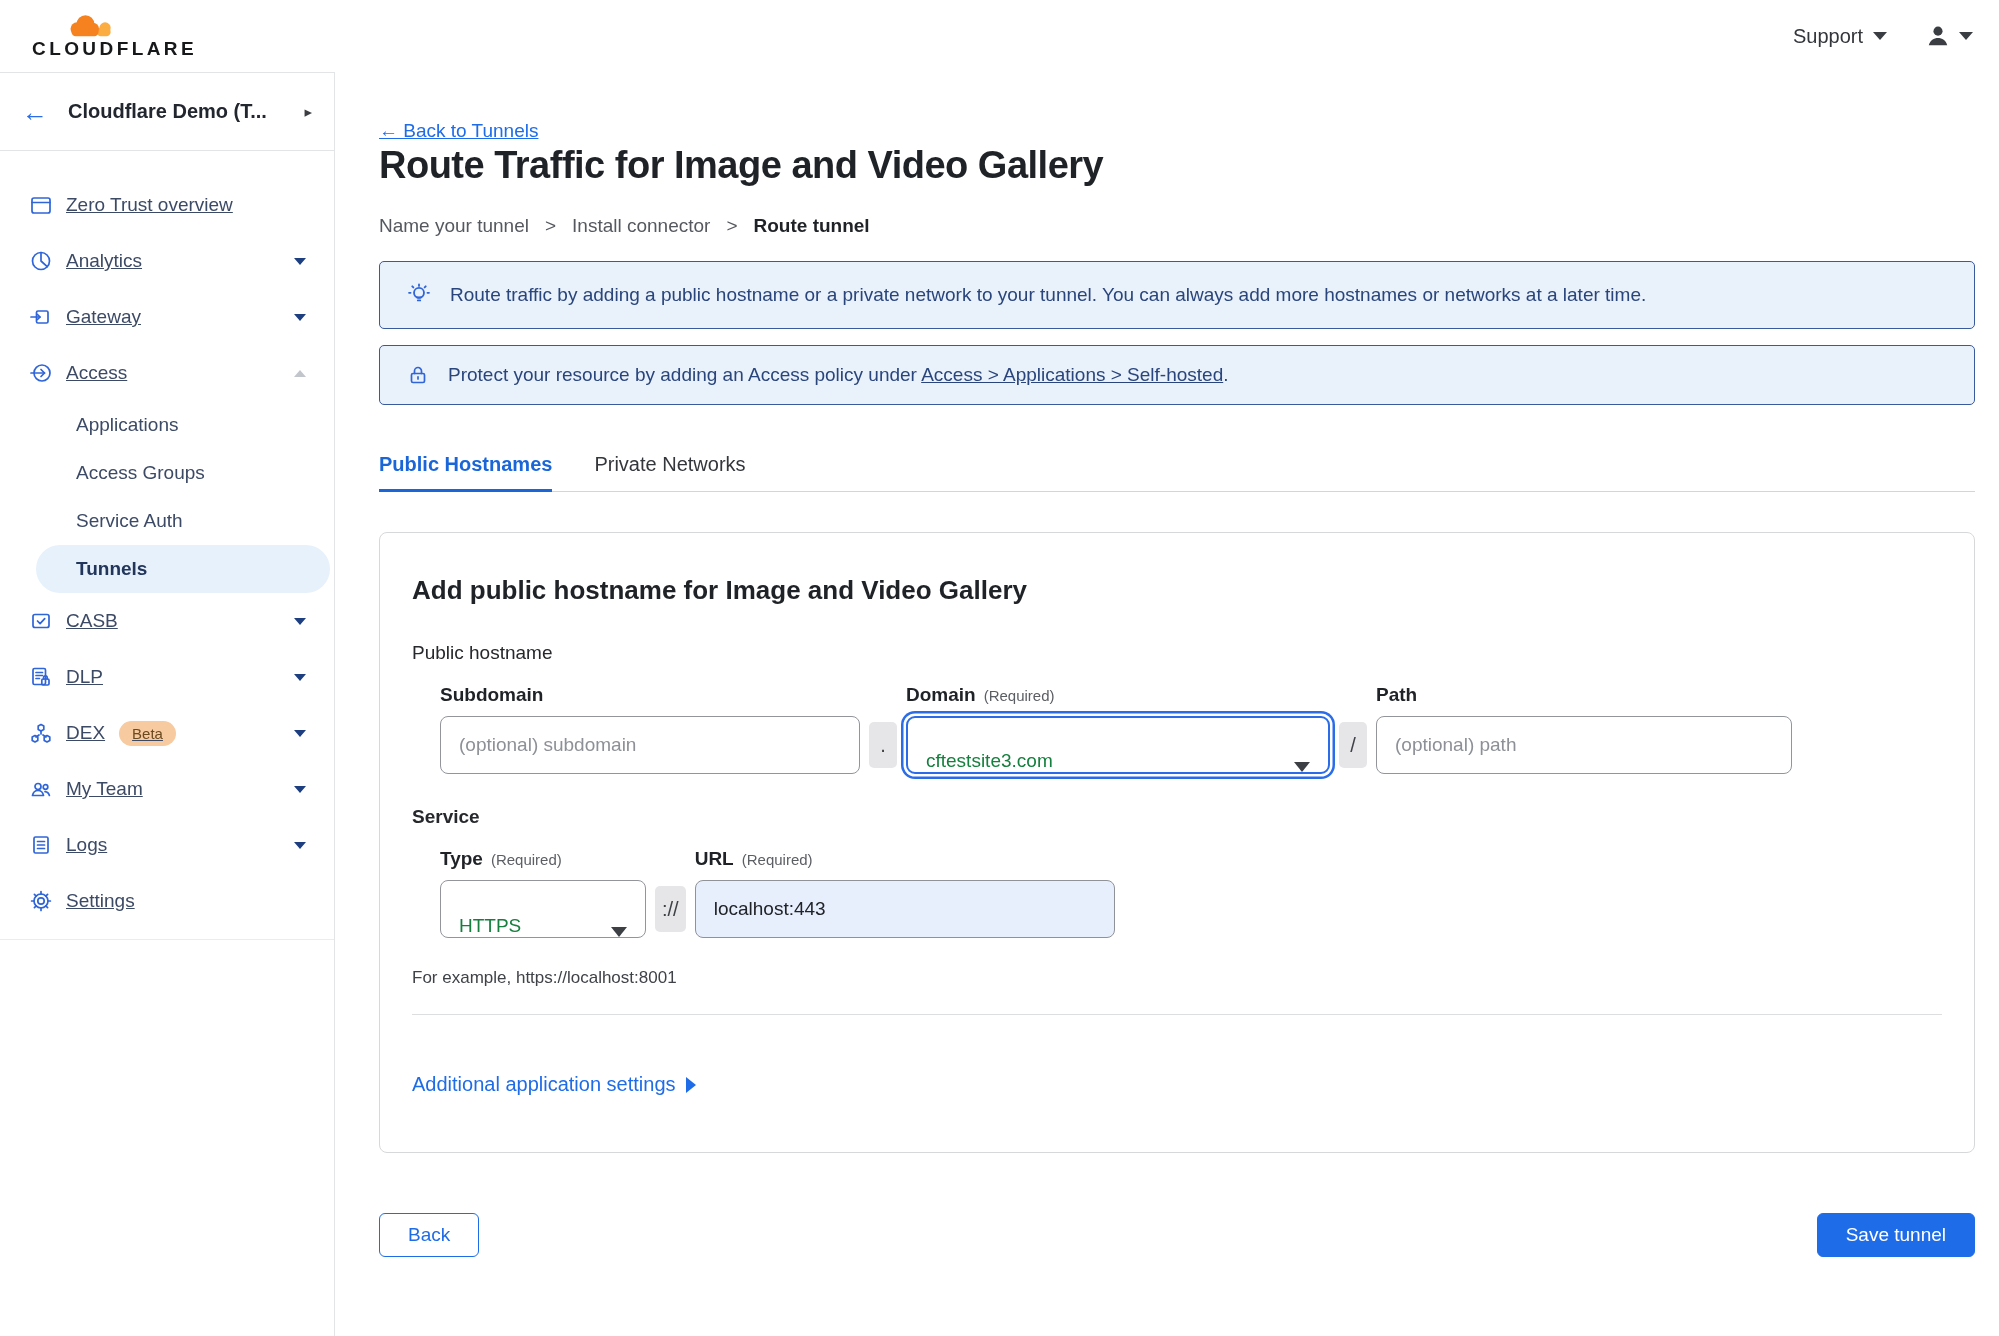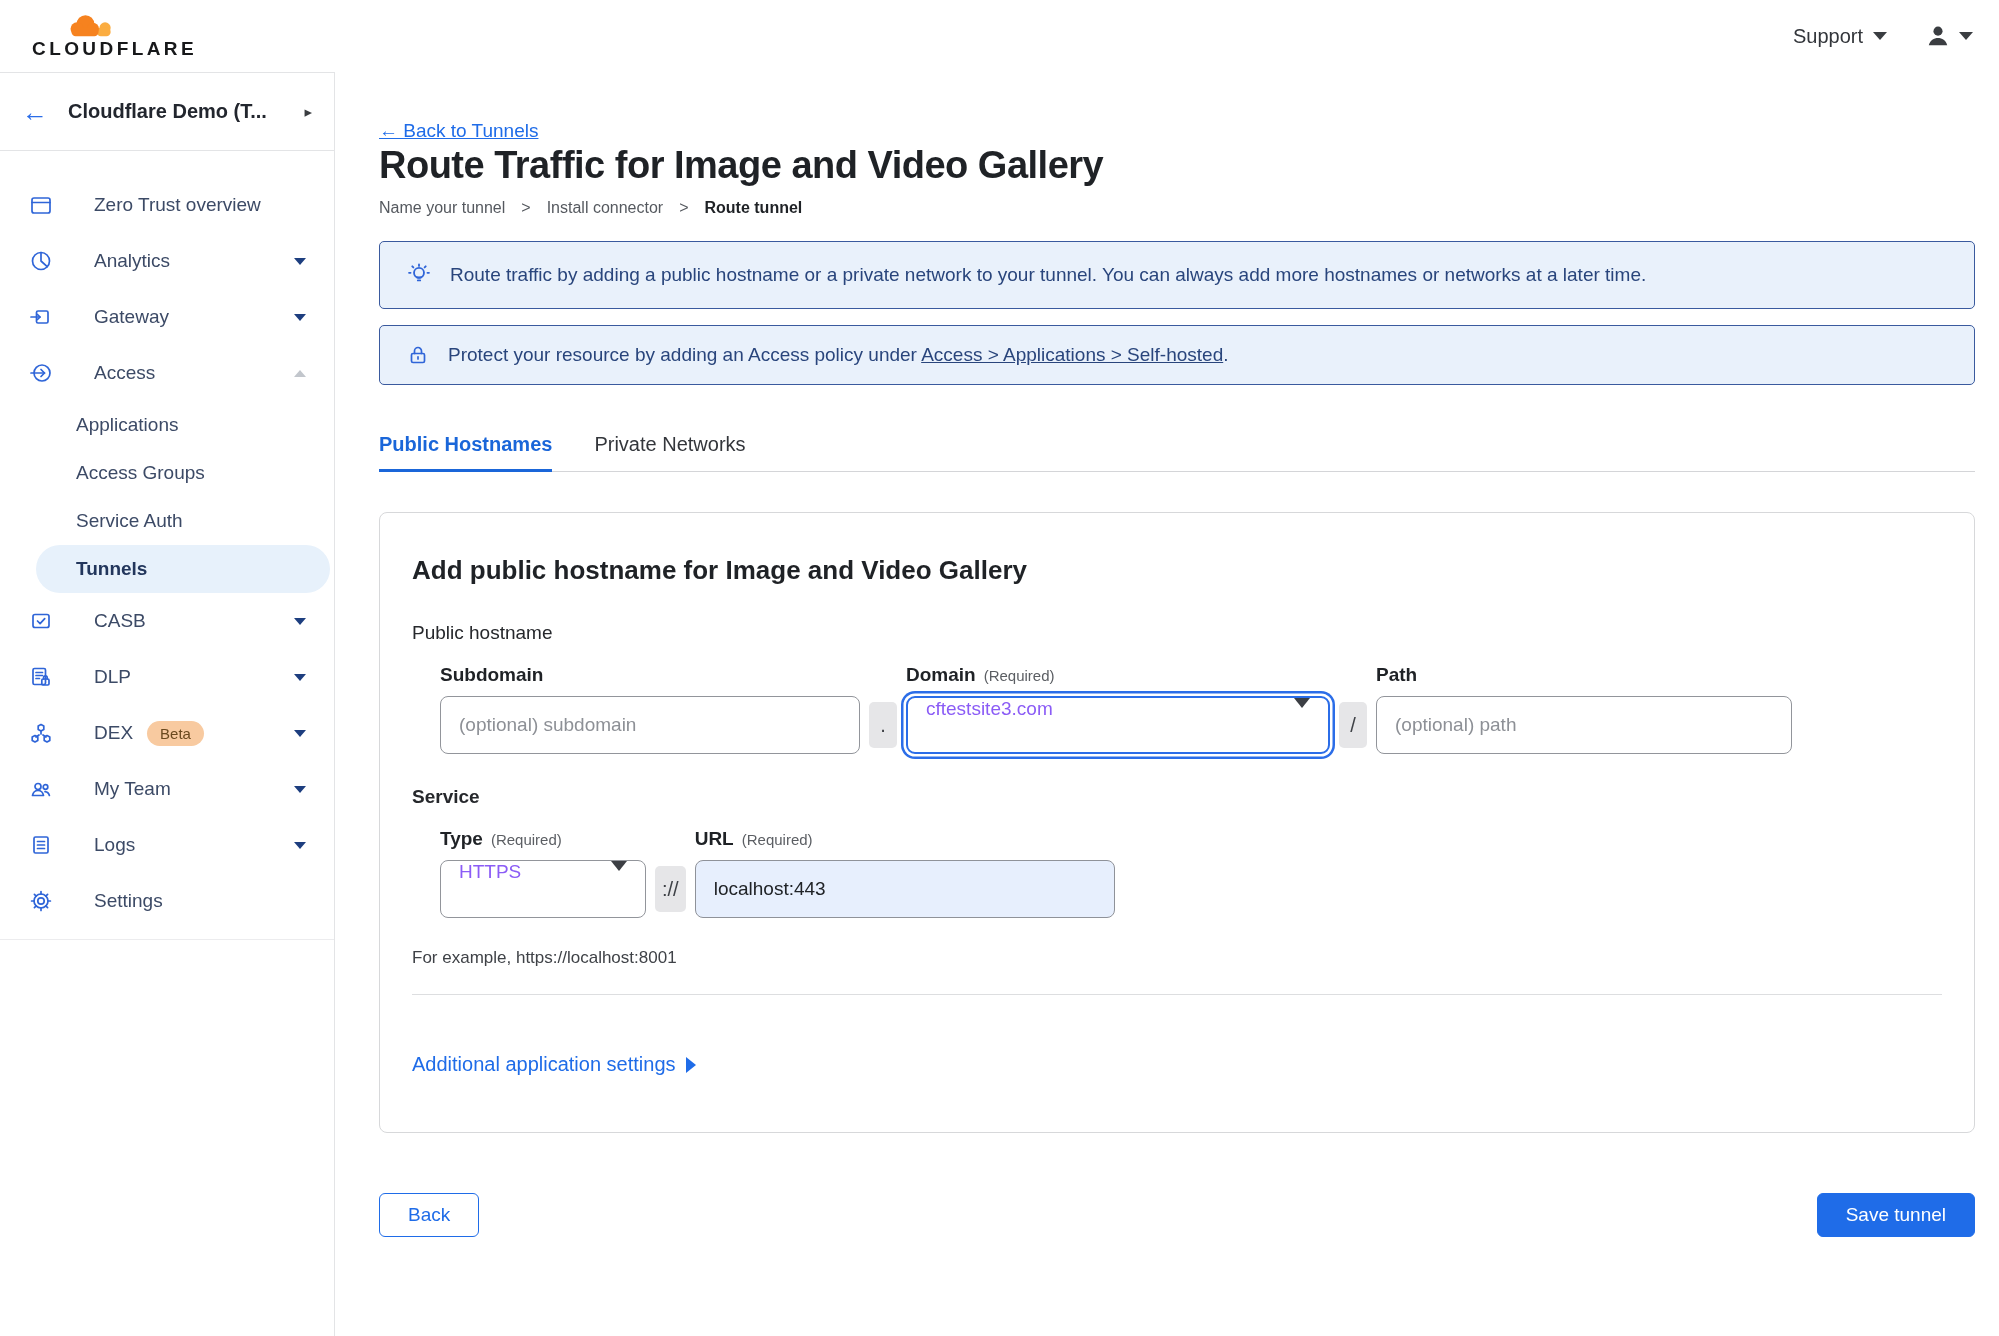--- a/index.html
+++ b/index.html
@@ -22,52 +22,52 @@
   
   .sidebar { position:absolute; top:72px; left:0; bottom:0; width:335px; background:#fff;
     border-right:1px solid #e3e4e6; border-top:1px solid #e3e4e6; }
   .account-row { height:78px; display:flex; align-items:center; padding:0 22px; border-bottom:1px solid #e3e4e6; }
   .account-back { color:#2b6de8; font-size:26px; line-height:1; cursor:pointer; }
   .account-label { flex:1; margin-left:20px; font-size:20px; font-weight:bold; color:#22262e; white-space:nowrap; overflow:hidden; }
   .account-expand { color:#3a3d41; font-size:15px; cursor:pointer; }
   .nav { padding:26px 0 10px 0; border-bottom:1px solid #ececee; }
   .nav-item { height:56px; display:flex; align-items:center; padding:0 28px; cursor:pointer; }
   .nav-item .ic { width:26px; display:flex; justify-content:center; }
-  .nav-item .lbl { margin-left:40px; font-size:19px; color:#3c4a66; flex:1; }
+  .nav-item .lbl { margin-left:12px; font-size:19px; color:#3c4a66; flex:1;text-decoration:underline; }
   .nav-sub { height:48px; display:flex; align-items:center; padding-left:76px; font-size:19px; color:#3c4a66; cursor:pointer; }
   .nav-sub.active { background:#e7f1fb; border-radius:999px; margin-right:4px; margin-left:36px; padding-left:40px; font-weight:bold; color:#22365c; }
   .badge { background:#f8caa0; color:#6b4a1f; font-size:15px; border-radius:999px; padding:4px 13px; margin-left:14px; }
 
   
   .main { position:absolute; top:72px; left:336px; right:0; bottom:0; padding:48px 16px 0 43px; }
   .back-link { color:#1f6ce8; font-size:19px; text-decoration:underline; cursor:pointer; display:inline-block; }
   .page-title { font-size:38px; font-weight:bold; letter-spacing:-0.5px; color:#1f2226; margin-top:2px; }
-  .steps { display:flex; align-items:center; gap:16px; margin-top:12px; font-size:16px; color:#55595f; }
+  .steps { display:flex; align-items:center; gap:16px; margin-top:28px; font-size:19px; color:#55595f; }
   .steps .active { color:#1f2226; font-weight:bold; }
   .banner { margin-top:24px; width:1596px; background:#e9f1fb; border:1.5px solid #3a5a9e; border-radius:5px;
     padding:0 26px; min-height:68px; display:flex; align-items:center; gap:18px; color:#29457c; font-size:19px; }
   .banner + .banner { margin-top:16px; min-height:60px; }
   .banner a { color:#29457c; text-decoration:underline; cursor:pointer; }
   .tabs { margin-top:48px; width:1596px; display:flex; gap:42px; border-bottom:1px solid #d4d5d8; }
   .tab { font-size:20px; padding-bottom:13px; color:#33363b; cursor:pointer; }
   .tab.active { color:#1a66d9; font-weight:bold; border-bottom:3.5px solid #1a66d9; margin-bottom:-1px; }
 
   .card { margin-top:40px; width:1596px; border:1px solid #d7d8da; border-radius:8px; padding:42px 32px 30px 32px; background:#fff; }
   .card-heading { font-size:26px; font-weight:bold; color:#1f2226; }
   .section-label { margin-top:36px; font-size:19px; color:#26282c; }
   .field-row { display:flex; margin-top:20px;margin-left:28px; }
   .fgroup .flabel { font-size:19px; font-weight:bold; color:#1f2226; margin-bottom:10px; }
   .fgroup .req { font-size:15px; font-weight:normal; color:#5b5e63; margin-left:8px; }
   .tinput { height:58px; border:1px solid #92959b; border-radius:8px; padding:0 18px; font-size:19px;
     color:#202327; font-family:inherit; background:#fff; width:100%; outline:none; }
   .tinput::placeholder { color:#8d9096; }
   .sep-chip { align-self:flex-end; height:46px; min-width:28px; margin:0 9px 6px 9px; background:#e6e6e8; border-radius:5px;
     display:flex; align-items:center; justify-content:center; font-size:20px; color:#3e4146; padding:0 7px; }
-  .select { height:58px; border:1px solid #92959b; border-radius:8px; padding:0 18px; font-size:19px; color:#8b5cf6;
-    display:flex; align-items:flex-start; justify-content:space-between; cursor:pointer; background:#fff; }
+  .select { height:58px; border:1px solid #92959b; border-radius:8px; padding:0 18px; font-size:19px; color:#15803d;
+    display:flex; align-items:flex-end; justify-content:space-between; cursor:pointer; background:#fff; }
   .select .sel-caret { width:0; height:0; border-left:8px solid transparent; border-right:8px solid transparent; border-top:10px solid #3c3f44; margin-left:14px; }
   .select.focused { border:2px solid #2b6de8; border-radius:9px; box-shadow:0 0 0 2.5px #fff, 0 0 0 5px #2b6de8; }
   .url-input { background:#e7effd; border-color:#8f9299; }
   .example { margin-top:30px; font-size:17px; color:#3f4247; }
   .card-divider { margin-top:26px; border-top:1px solid #dddee0; }
   .add-settings { margin-top:58px; margin-bottom:26px; color:#1f6ce8; font-size:20px; cursor:pointer; display:inline-flex; align-items:center; gap:10px; }
   .add-settings .tri { width:0; height:0; border-top:8px solid transparent; border-bottom:8px solid transparent; border-left:10px solid #1f6ce8; }
 
   .footer-row { width:1596px; margin-top:60px; display:flex; justify-content:space-between; align-items:center; }
   .btn { font-size:19px; border-radius:6px; height:44px; padding:0 28px; cursor:pointer; font-family:inherit; }

